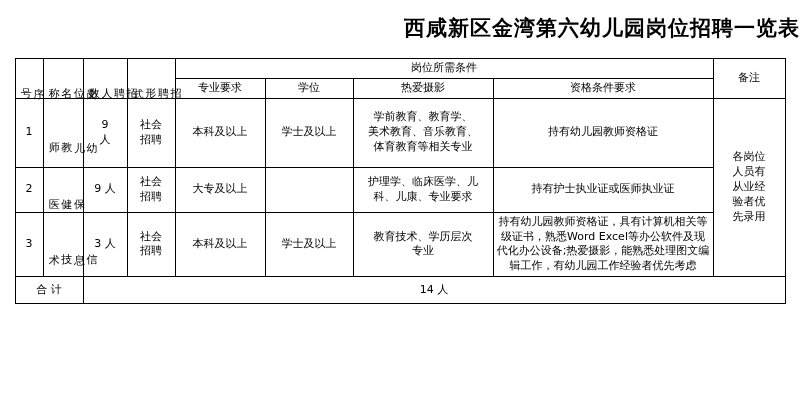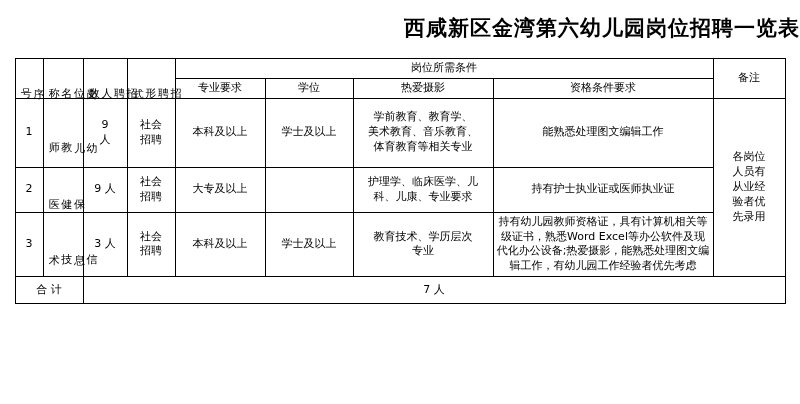--- a/index.html
+++ b/index.html
@@ -131,21 +131,21 @@
 师</span></td>
         <td class="multiline">9
 人</td>
         <td class="multiline">社会
 招聘</td>
         <td>本科及以上</td>
         <td>学士及以上</td>
         <td class="multiline">学前教育、教育学、
 美术教育、音乐教育、
 体育教育等相关专业</td>
-        <td>能熟悉处理图文编辑工作</td>
+        <td>持有幼儿园教师资格证</td>
         <td rowspan="3" class="multiline">各岗位
 人员有
 从业经
 验者优
 先录用</td>
       </tr>
 
       <tr class="row-small">
         <td>2</td>
         <td><span class="vert multiline">保
@@ -172,17 +172,17 @@
 招聘</td>
         <td>本科及以上</td>
         <td>学士及以上</td>
         <td class="multiline">教育技术、学历层次
 专业</td>
         <td class="cell-left">持有幼儿园教师资格证，具有计算机相关等级证书，熟悉Word Excel等办公软件及现代化办公设备;热爱摄影，能熟悉处理图文编辑工作，有幼儿园工作经验者优先考虑</td>
       </tr>
 
       <tr class="total-row">
         <td colspan="2">合 计</td>
-        <td colspan="7">7 人</td>
+        <td colspan="7">14 人</td>
       </tr>
     </tbody>
   </table>
 </div>
 
 </body></html>

